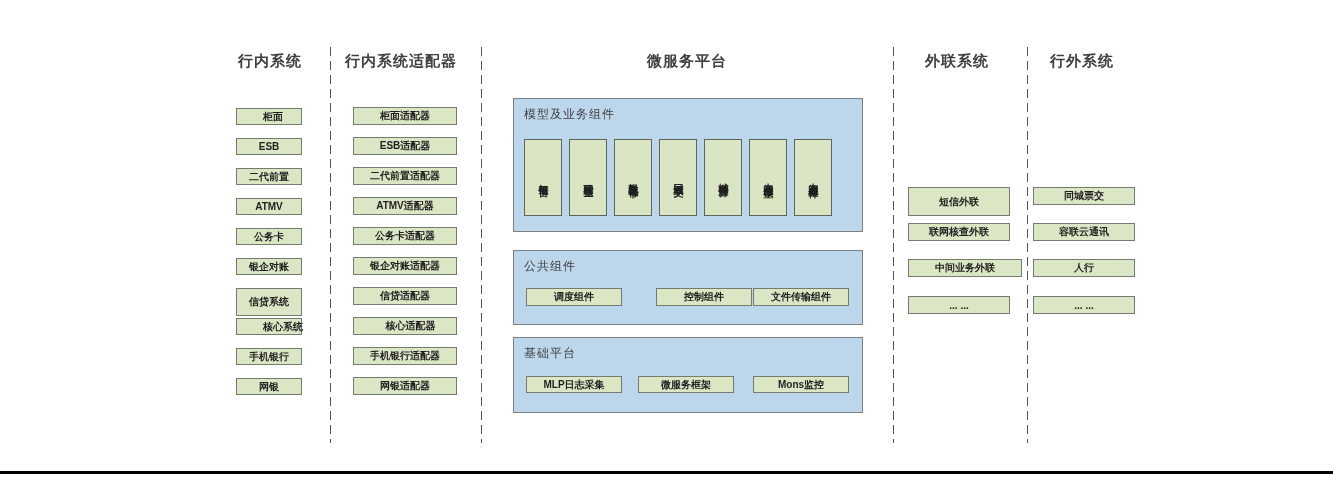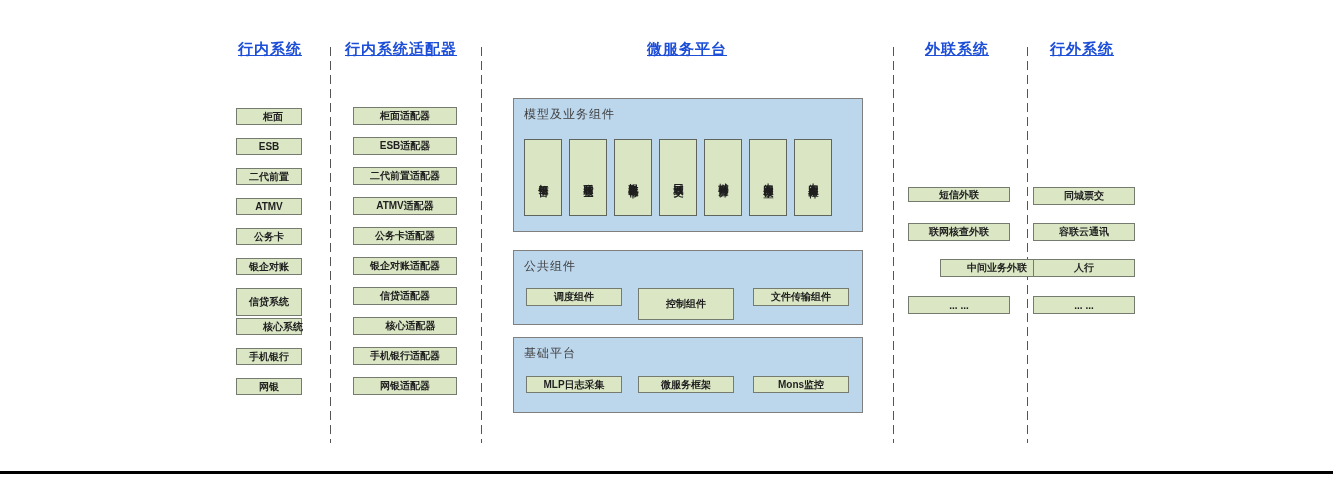--- a/index.html
+++ b/index.html
@@ -6,26 +6,25 @@
   #canvas{
     position:relative;
     width:1333px;height:483px;
     background:#ffffff;
     font-family:"Liberation Sans","DejaVu Sans",sans-serif;
     overflow:hidden;
     color:#262626;
   }
   .col-header{
     position:absolute;
-    width:140px;top:40px;
+    width:140px;top:52px;
     text-align:center;
-    font-size:15px;font-weight:bold;color:#1d4ed8;
+    font-size:15px;font-weight:bold;color:#404040;
     letter-spacing:1px;
     white-space:nowrap;
-    text-decoration:underline;
   }
   .divider{
     position:absolute;top:47px;height:396px;width:1px;
     background:repeating-linear-gradient(to bottom,#555555 0 9px,transparent 9px 14px);
   }
   .gbox{
     position:absolute;
     background:#dae6c4;
     border:1px solid #767b70;
     box-sizing:border-box;
@@ -123,34 +122,34 @@
         <span>中间业务模型</span>
       </div>
     <div class="vbox" style="left:280px;">
         <span>中间业务组件</span>
       </div>
   </div>
 
   <div class="panel" style="top:250px;height:75px;">
     <div class="panel-label">公共组件</div>
     <div class="gbox" style="left:12px;top:37px;width:96px;height:18px;">调度组件</div>
-    <div class="gbox" style="left:124px;top:37px;width:96px;height:32px;">控制组件</div>
+    <div class="gbox" style="left:142px;top:37px;width:96px;height:18px;">控制组件</div>
     <div class="gbox" style="left:239px;top:37px;width:96px;height:18px;">文件传输组件</div>
   </div>
 
   <div class="panel" style="top:337px;height:76px;">
     <div class="panel-label">基础平台</div>
     <div class="gbox" style="left:12px;top:38px;width:96px;height:17px;">MLP日志采集</div>
     <div class="gbox" style="left:124px;top:38px;width:96px;height:17px;">微服务框架</div>
     <div class="gbox" style="left:239px;top:38px;width:96px;height:17px;">Mons监控</div>
   </div>
 
-  <div class="gbox" style="left:908px;top:187px;width:102px;height:15px;">短信外联</div>
+  <div class="gbox" style="left:908px;top:187px;width:102px;height:29px;">短信外联</div>
   <div class="gbox" style="left:908px;top:223px;width:102px;height:18px;">联网核查外联</div>
-  <div class="gbox" style="left:908px;top:259px;width:114px;height:18px;margin-left:32px;">中间业务外联</div>
+  <div class="gbox" style="left:908px;top:259px;width:114px;height:18px;">中间业务外联</div>
   <div class="gbox" style="left:908px;top:296px;width:102px;height:18px;">... ...</div>
 
   <div class="gbox" style="left:1033px;top:187px;width:102px;height:18px;">同城票交</div>
   <div class="gbox" style="left:1033px;top:223px;width:102px;height:18px;">容联云通讯</div>
   <div class="gbox" style="left:1033px;top:259px;width:102px;height:18px;">人行</div>
   <div class="gbox" style="left:1033px;top:296px;width:102px;height:18px;">... ...</div>
 
   <div class="bottom-rule"></div>
 
 </div>

